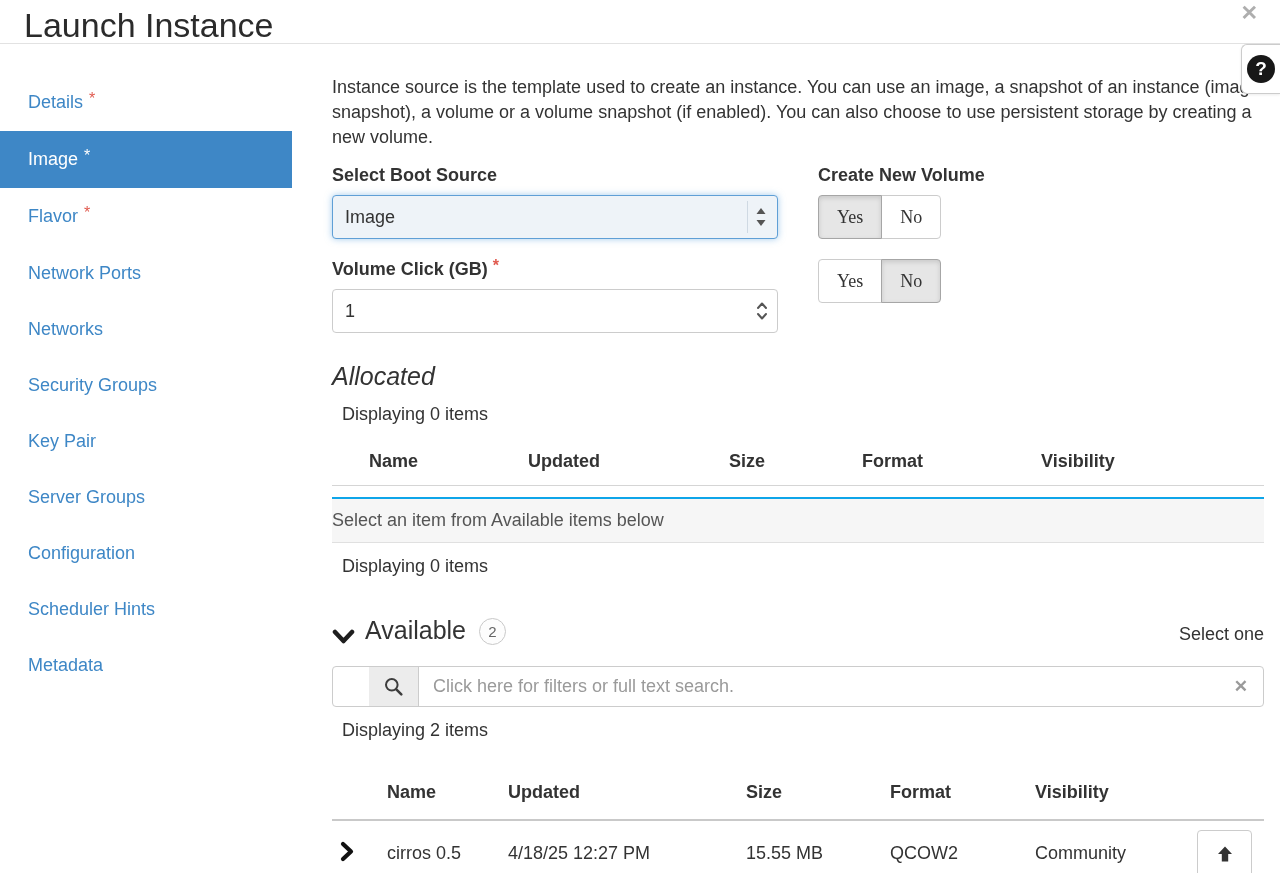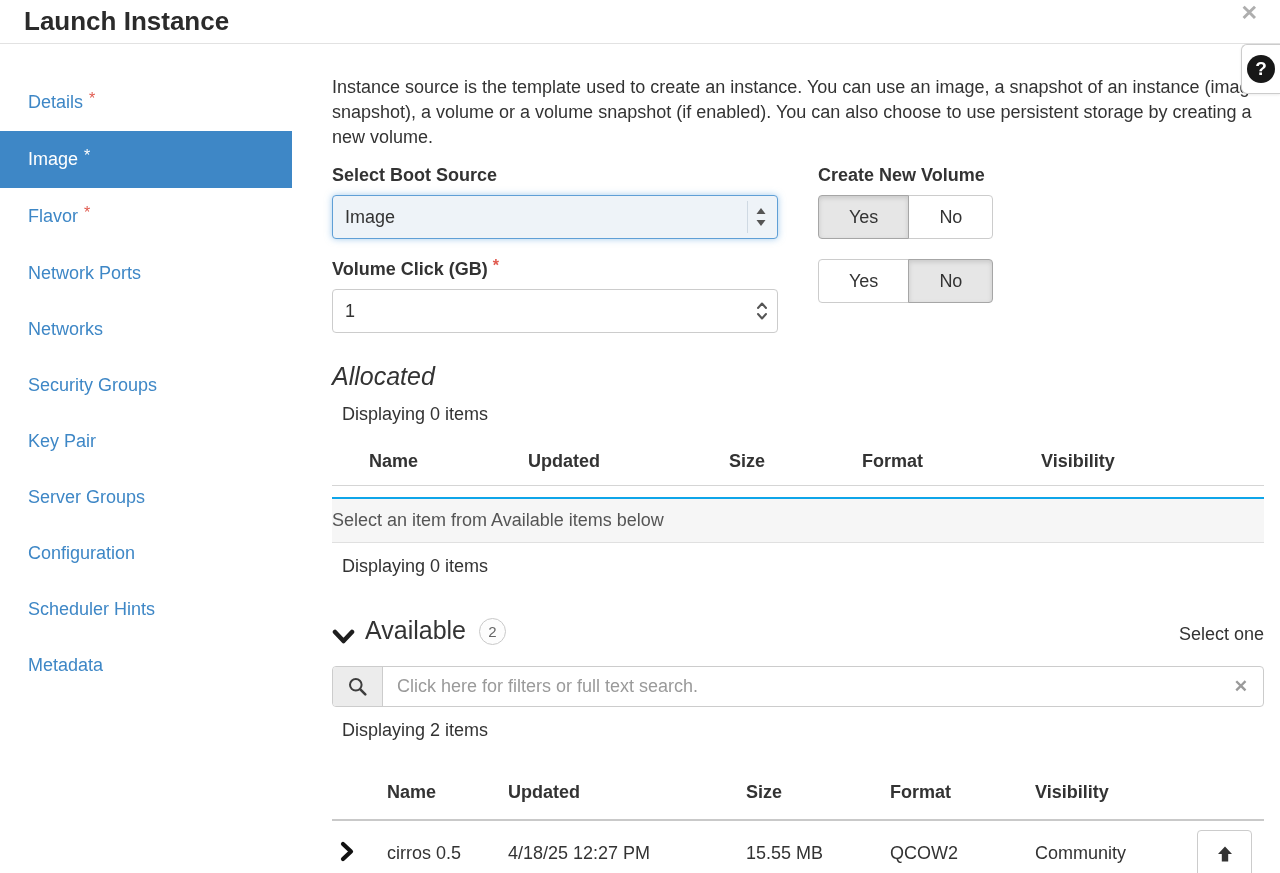--- a/index.html
+++ b/index.html
@@ -1,21 +1,21 @@
 <!DOCTYPE html>
 <html><head>
 <meta charset="utf-8">
 <style>
   * { margin:0; padding:0; box-sizing:border-box; }
   html,body { width:1280px; height:873px; overflow:hidden; background:#fff;
     font-family:"Liberation Sans", sans-serif; color:#333; }
 
   
   .modal-header { position:relative; height:44px; border-bottom:1px solid #e2e2e2; padding:6px 0 0 24px; }
-  .modal-title { font-size:26px; font-weight:700; color:#2b2b2b; }
+  .modal-title { font-size:34px; font-weight:400; color:#2b2b2b; }
   .close { position:absolute; top:1px; right:22px; font-size:21px; font-weight:700; color:#aeaeae; cursor:pointer; }
 
   .help-box { position:absolute; top:44px; right:0; width:39px; height:50px; background:#fff;
     border:1px solid #ccc; border-right:none; border-radius:6px 0 0 6px; display:flex; align-items:center;
     justify-content:center; box-shadow:0 1px 3px rgba(0,0,0,.08); z-index:5; cursor:pointer; }
   .help-circle { width:28px; height:28px; background:#181818; color:#fff; border-radius:50%;
     display:flex; align-items:center; justify-content:center; font-size:19px; font-weight:700; }
 
   
   .modal-body { display:flex; align-items:flex-start; }
@@ -39,21 +39,21 @@
   .select-control .sel-value { flex:1; }
   .select-arrows { width:27px; height:32px; display:flex; align-items:center; justify-content:center;
     border-left:1px solid #cfd9e3; margin-right:3px; }
 
   .number-control { position:relative; width:446px; height:44px; }
   .number-control input { width:100%; height:100%; border:1px solid #ccc; border-radius:4px;
     padding:0 36px 0 12px; font-size:18px; color:#333; font-family:inherit; outline:none; }
   .stepper { position:absolute; right:9px; top:50%; transform:translateY(-50%); display:flex; cursor:pointer; }
 
   .btn-group { display:inline-flex; }
-  .toggle { height:44px; padding:0 30px; font-size:18px; font-family:Liberation Sans, sans-serif; background:#fff;
+  .toggle { height:44px; padding:0 18px; font-size:18px; font-family:Liberation Serif, serif; background:#fff;
     border:1px solid #ccc; color:#333; cursor:pointer; }
   .toggle:first-child { border-radius:4px 0 0 4px; }
   .toggle:last-child { border-radius:0 4px 4px 0; margin-left:-1px; }
   .toggle.active { background:#e6e6e6; border-color:#a6a6a6; box-shadow:inset 0 2px 5px rgba(0,0,0,.13);
     position:relative; z-index:1; }
 
   
   .section-heading { font-size:25px; font-weight:500; color:#333; }
   .allocated-heading { margin-top:29px;font-style:italic; }
   .count { font-size:18px; margin:13px 0 0 10px; color:#333; }
@@ -67,21 +67,21 @@
   .allocated-table .empty-row td { background:#f6f6f6; border-top:2px solid #0ea5e9; border-bottom:1px solid #e0e0e0;
     text-align:left; font-size:18px; color:#555; padding:11px 0; }
 
   .available-head { display:flex; align-items:flex-end; margin-top:39px; }
   .chev-down { margin-right:10px; display:flex; align-items:center; cursor:pointer; }
   .badge { margin-left:13px; width:27px; height:27px; border:1px solid #c9c9c9; border-radius:50%;
     display:flex; align-items:center; justify-content:center; font-size:15px; color:#666; background:#fdfdfd; }
   .select-hint { margin-left:auto; font-size:18px; color:#333; }
 
   .search-bar { display:flex; align-items:stretch; height:41px; margin-top:21px; border:1px solid #ccc;
-    border-radius:4px; overflow:hidden; background:#fff; }
+    border-radius:4px; overflow:hidden; background:#fff;padding-left:36px; }
   .search-addon { width:50px; background:#ececec; border-right:1px solid #ccc; display:flex;
     align-items:center; justify-content:center; }
   .search-input { flex:1; border:none; outline:none; padding:0 14px; font-size:18px; font-family:inherit; color:#333; }
   .search-input::placeholder { color:#9a9a9a; }
   .search-clear { display:flex; align-items:center; padding:0 15px; color:#9a9a9a; font-size:17px;
     font-weight:700; cursor:pointer; }
 
   .available-table { margin-top:27px; }
   .available-table th { border-bottom:2px solid #c9c9c9; padding:14px 0 16px; }
   .available-table td { font-size:18px; color:#333; padding:20px 0; border-bottom:1px solid #ddd; vertical-align:middle; }

